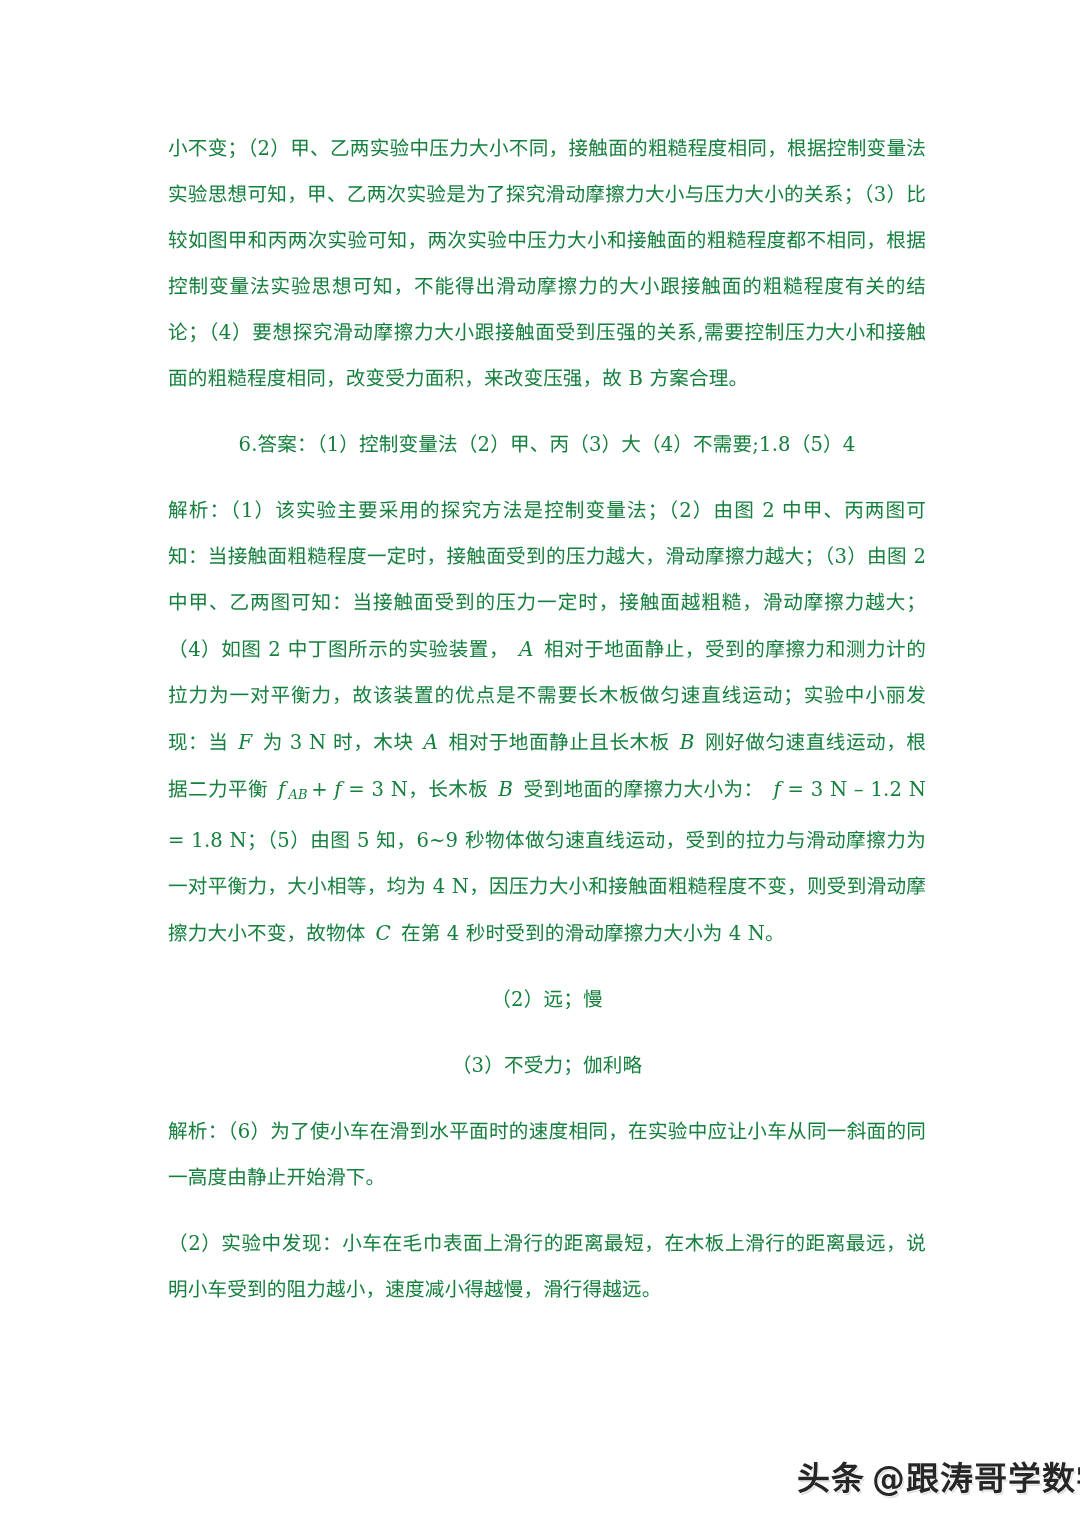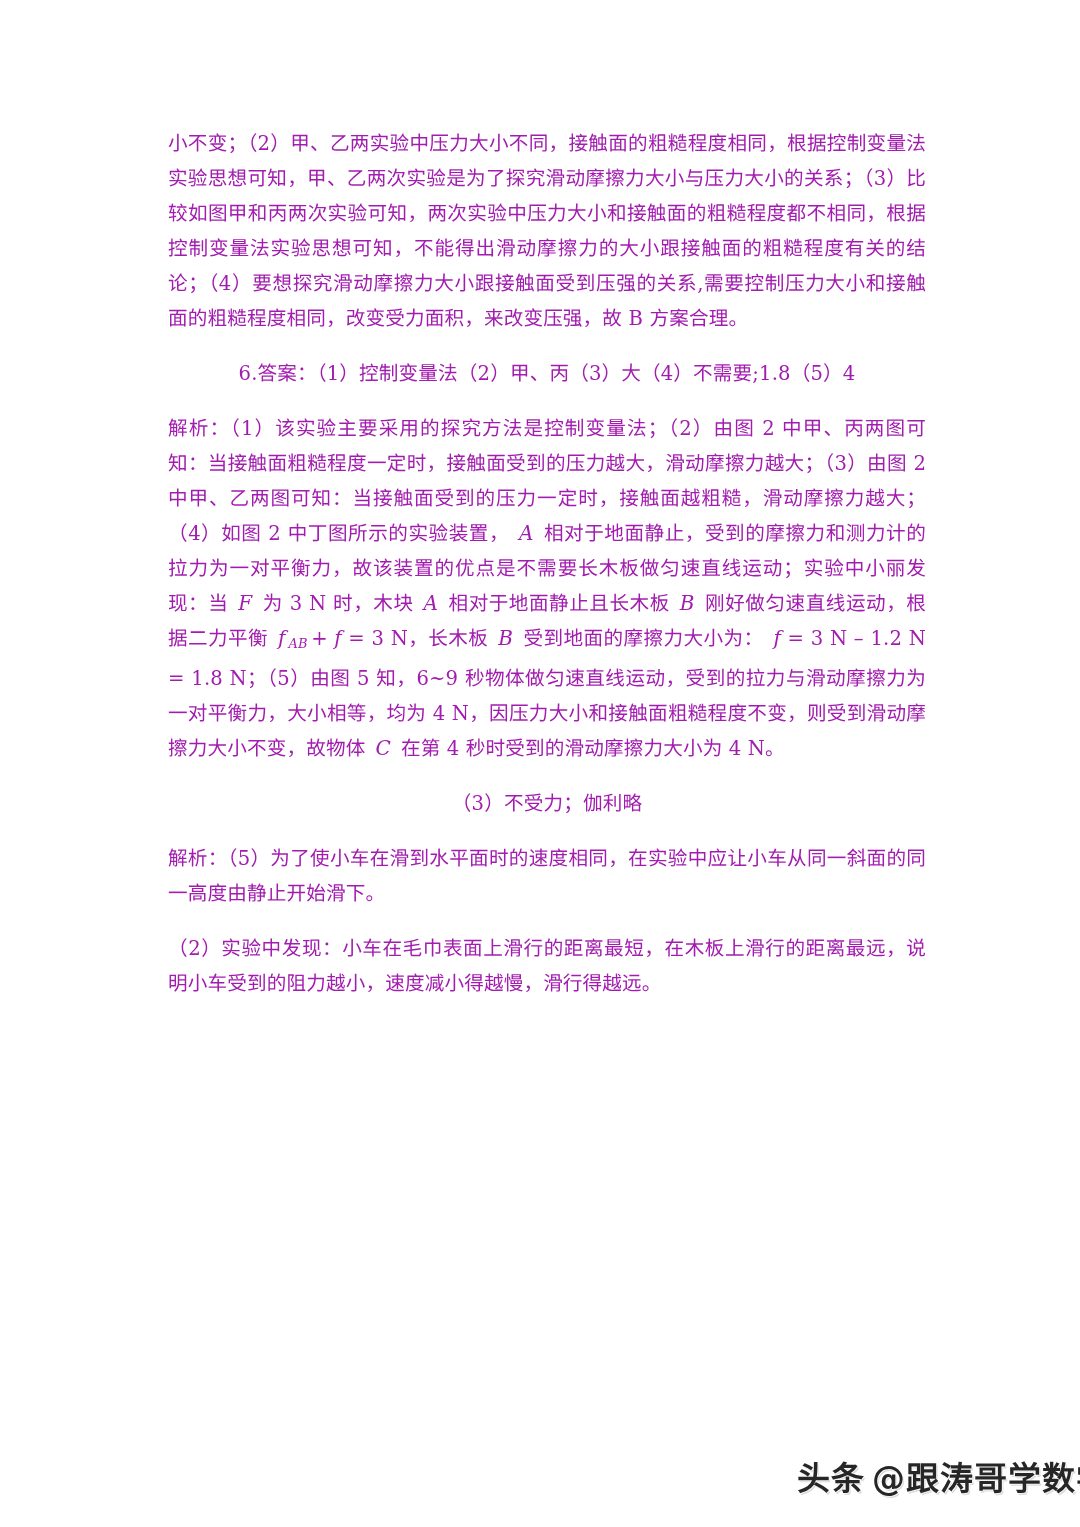--- a/index.html
+++ b/index.html
@@ -29,25 +29,25 @@
   .text-column {
     position: absolute;
     left: 168px;
     top: 126px;
     width: 758px;
   }
 
   p.para {
     margin: 0 0 20px 0;
     font-size: 19.6px;
-    line-height: 35px;
+    line-height: 46px;
     text-align: justify;
     text-justify: inter-character;
     letter-spacing: 0.15px;
-    color: #a21caf;
+    color: #15803d;
     font-family: "DejaVu Serif", "Liberation Serif", serif;
     white-space: pre-wrap;
     word-break: break-all;
   }
 
   
   p.para.nojust {
     text-align: center;
   }
 
@@ -102,24 +102,25 @@
 
   <div class="text-column">
 
     <p class="para">小不变；（2）甲、乙两实验中压力大小不同，接触面的粗糙程度相同，根据控制变量法实验思想可知，甲、乙两次实验是为了探究滑动摩擦力大小与压力大小的关系；（3）比较如图甲和丙两次实验可知，两次实验中压力大小和接触面的粗糙程度都不相同，根据控制变量法实验思想可知，不能得出滑动摩擦力的大小跟接触面的粗糙程度有关的结论；（4）要想探究滑动摩擦力大小跟接触面受到压强的关系,需要控制压力大小和接触面的粗糙程度相同，改变受力面积，来改变压强，故 B 方案合理。</p>
 
     <p class="para nojust">6.答案：（1）控制变量法（2）甲、丙（3）大（4）不需要;1.8（5）4</p>
 
     <p class="para"><span>解析：（1）该实验主要采用的探究方法是控制变量法；（2）由图 2 中甲、丙两图可知：当接触面粗糙程度一定时，接触面受到的压力越大，滑动摩擦力越大；（3）由图 2 中甲、乙两图可知：当接触面受到的压力一定时，接触面越粗糙，滑动摩擦力越大；（4）如图 2 中丁图所示的实验装置，</span><span class="mspace"></span><span class="mvar">A</span><span class="mspace"></span><span>相对于地面静止，受到的摩擦力和测力计的拉力为一对平衡力，故该装置的优点是不需要长木板做匀速直线运动；实验中小丽发现：当</span><span class="mspace"></span><span class="mvar">F</span><span class="mspace"></span><span>为 3 N 时，木块</span><span class="mspace"></span><span class="mvar">A</span><span class="mspace"></span><span>相对于地面静止且长木板</span><span class="mspace"></span><span class="mvar">B</span><span class="mspace"></span><span>刚好做匀速直线运动，根据二力平衡</span><span class="mspace"></span><span class="mvar">f</span><span class="mvar msub">AB</span><span class="mspace-sm"></span><span class="mnum">+</span><span class="mspace-sm"></span><span class="mvar">f</span><span class="mspace-sm"></span><span class="mnum">= 3 N</span><span>，长木板</span><span class="mspace"></span><span class="mvar">B</span><span class="mspace"></span><span>受到地面的摩擦力大小为：</span><span class="mspace"></span><span class="mvar">f</span><span class="mspace-sm"></span><span class="mnum">= 3 N – 1.2 N = 1.8 N</span><span>；（5）由图 5 知，6~9 秒物体做匀速直线运动，受到的拉力与滑动摩擦力为一对平衡力，大小相等，均为 4 N，因压力大小和接触面粗糙程度不变，则受到滑动摩擦力大小不变，故物体</span><span class="mspace"></span><span class="mvar">C</span><span class="mspace"></span><span>在第 4 秒时受到的滑动摩擦力大小为 4 N。</span></p>
 
 
+    <p class="para nojust">（2）远；慢</p>
 
     <p class="para nojust">（3）不受力；伽利略</p>
 
-    <p class="para">解析：（5）为了使小车在滑到水平面时的速度相同，在实验中应让小车从同一斜面的同一高度由静止开始滑下。</p>
+    <p class="para">解析：（6）为了使小车在滑到水平面时的速度相同，在实验中应让小车从同一斜面的同一高度由静止开始滑下。</p>
 
     <p class="para">（2）实验中发现：小车在毛巾表面上滑行的距离最短，在木板上滑行的距离最远，说明小车受到的阻力越小，速度减小得越慢，滑行得越远。</p>
 
   </div>
 
   <div class="watermark"><span>头条</span><span class="mspace"></span><span class="wm-at">@</span><span>跟涛哥学数学</span></div>
 
 </div>
 
 </body></html>

